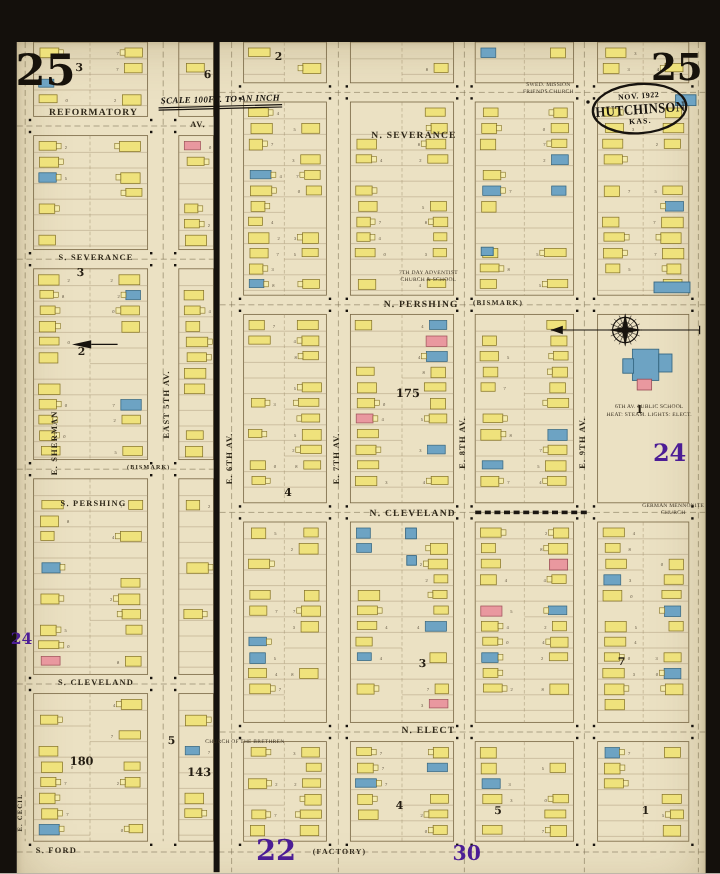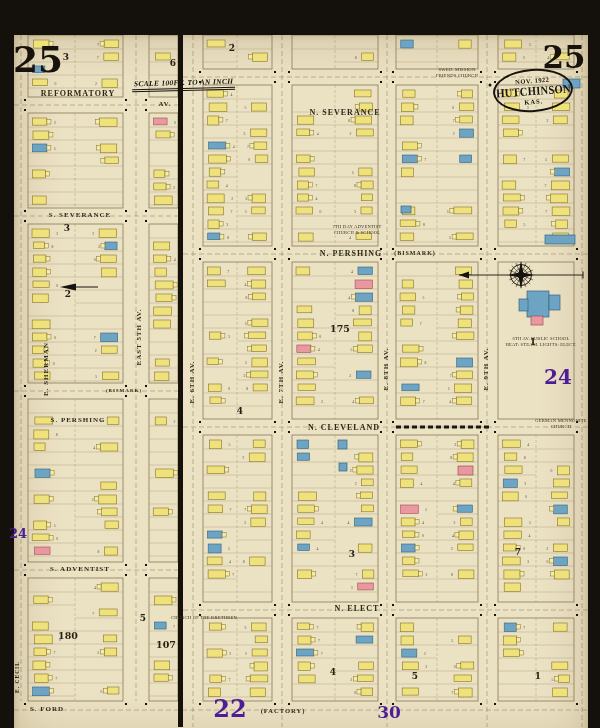--- a/index.html
+++ b/index.html
@@ -1399,21 +1399,21 @@
     </div>
   <div class="lbl" style="left: 64px; top: 59px; font-size: 8px;">REFORMATORY</div>
       <div class="lbl" style="left: 151px; top: 69px; font-size: 7px;">AV.</div>
       <div class="lbl" style="left: 331px; top: 42px; font-size: 8px; margin-top: 36px;">N. SEVERANCE</div>
       <div class="lbl" style="left: 66px; top: 180px; font-size: 7px;">S. SEVERANCE</div>
       <div class="lbl" style="left: 337px; top: 219px; font-size: 8px;">N. PERSHING</div>
       <div class="lbl" style="left: 401px; top: 218px; font-size: 6px;">(BISMARK)</div>
       <div class="lbl" style="left: 64px; top: 355px; font-size: 7px; margin-top: 30px;">S. PERSHING</div>
       <div class="lbl" style="left: 110px; top: 355px; font-size: 5px;">(BISMARK)</div>
       <div class="lbl" style="left: 330px; top: 393px; font-size: 8px;">N. CLEVELAND</div>
-      <div class="lbl" style="left: 66px; top: 534px; font-size: 7px;">S. ADVENTIST</div>
+      <div class="lbl" style="left: 66px; top: 534px; font-size: 7px;">S. CLEVELAND</div>
       <div class="lbl" style="left: 343px; top: 574px; font-size: 8px;">N. ELECT</div>
       <div class="lbl" style="left: 33px; top: 674px; font-size: 7px;">S. FORD</div>
       <div class="lbl" style="left: 269px; top: 676px; font-size: 6.5px;">(FACTORY)</div>
       <div class="lbl v" style="left: 32px; top: 334px; font-size: 7px;">E. SHERMAN</div>
       <div class="lbl v" style="left: 125px; top: 302px; font-size: 7px;">EAST 5TH AV.</div>
       <div class="lbl v" style="left: 178px; top: 347px; font-size: 7px;">E. 6TH AV.</div>
       <div class="lbl v" style="left: 267px; top: 347px; font-size: 7px;">E. 7TH AV.</div>
       <div class="lbl v" style="left: 372px; top: 334px; font-size: 7px;">E. 8TH AV.</div>
       <div class="lbl v" style="left: 472px; top: 334px; font-size: 7px;">E. 9TH AV.</div>
       <div class="lbl v" style="left: 4px; top: 642px; font-size: 5.5px;">E. CECIL</div>
@@ -1421,21 +1421,21 @@
       <div class="blocknum" style="left: 159px; top: 28px; font-size: 9px;">6</div>
       <div class="blocknum" style="left: 218px; top: 13px; font-size: 9px;">2</div>
       <div class="blocknum" style="left: 53px; top: 193px; font-size: 9px;">3</div>
       <div class="blocknum" style="left: 54px; top: 259px; font-size: 9px;">2</div>
       <div class="blocknum" style="left: 326px; top: 293px; font-size: 9.5px;">175</div>
       <div class="blocknum" style="left: 519px; top: 307px; font-size: 9px;">1</div>
       <div class="blocknum" style="left: 226px; top: 376px; font-size: 9px;">4</div>
       <div class="blocknum" style="left: 338px; top: 519px; font-size: 9px;">3</div>
       <div class="blocknum" style="left: 504px; top: 517px; font-size: 9px;">7</div>
       <div class="blocknum" style="left: 54px; top: 600px; font-size: 9.5px;">180</div>
-      <div class="blocknum" style="left: 152px; top: 609px; font-size: 9.5px;">107</div>
+      <div class="blocknum" style="left: 152px; top: 609px; font-size: 9.5px;">143</div>
       <div class="blocknum" style="left: 129px; top: 583px; font-size: 9px;">5</div>
       <div class="blocknum" style="left: 319px; top: 637px; font-size: 9px;">4</div>
       <div class="blocknum" style="left: 401px; top: 641px; font-size: 9px;">5</div>
       <div class="blocknum" style="left: 524px; top: 641px; font-size: 9px;">1</div>
       <div class="sheetref" style="left: 544px; top: 342px; font-size: 20px;">24</div>
       <div class="sheetref" style="left: 4px; top: 498px; font-size: 13px;">24</div>
       <div class="sheetref" style="left: 216px; top: 673px; font-size: 24px;">22</div>
       <div class="sheetref" style="left: 375px; top: 677px; font-size: 17px;">30</div>
       <div class="landmark" style="left: 443px; top: 38px;">
         <div>SWED. MISSION</div>

